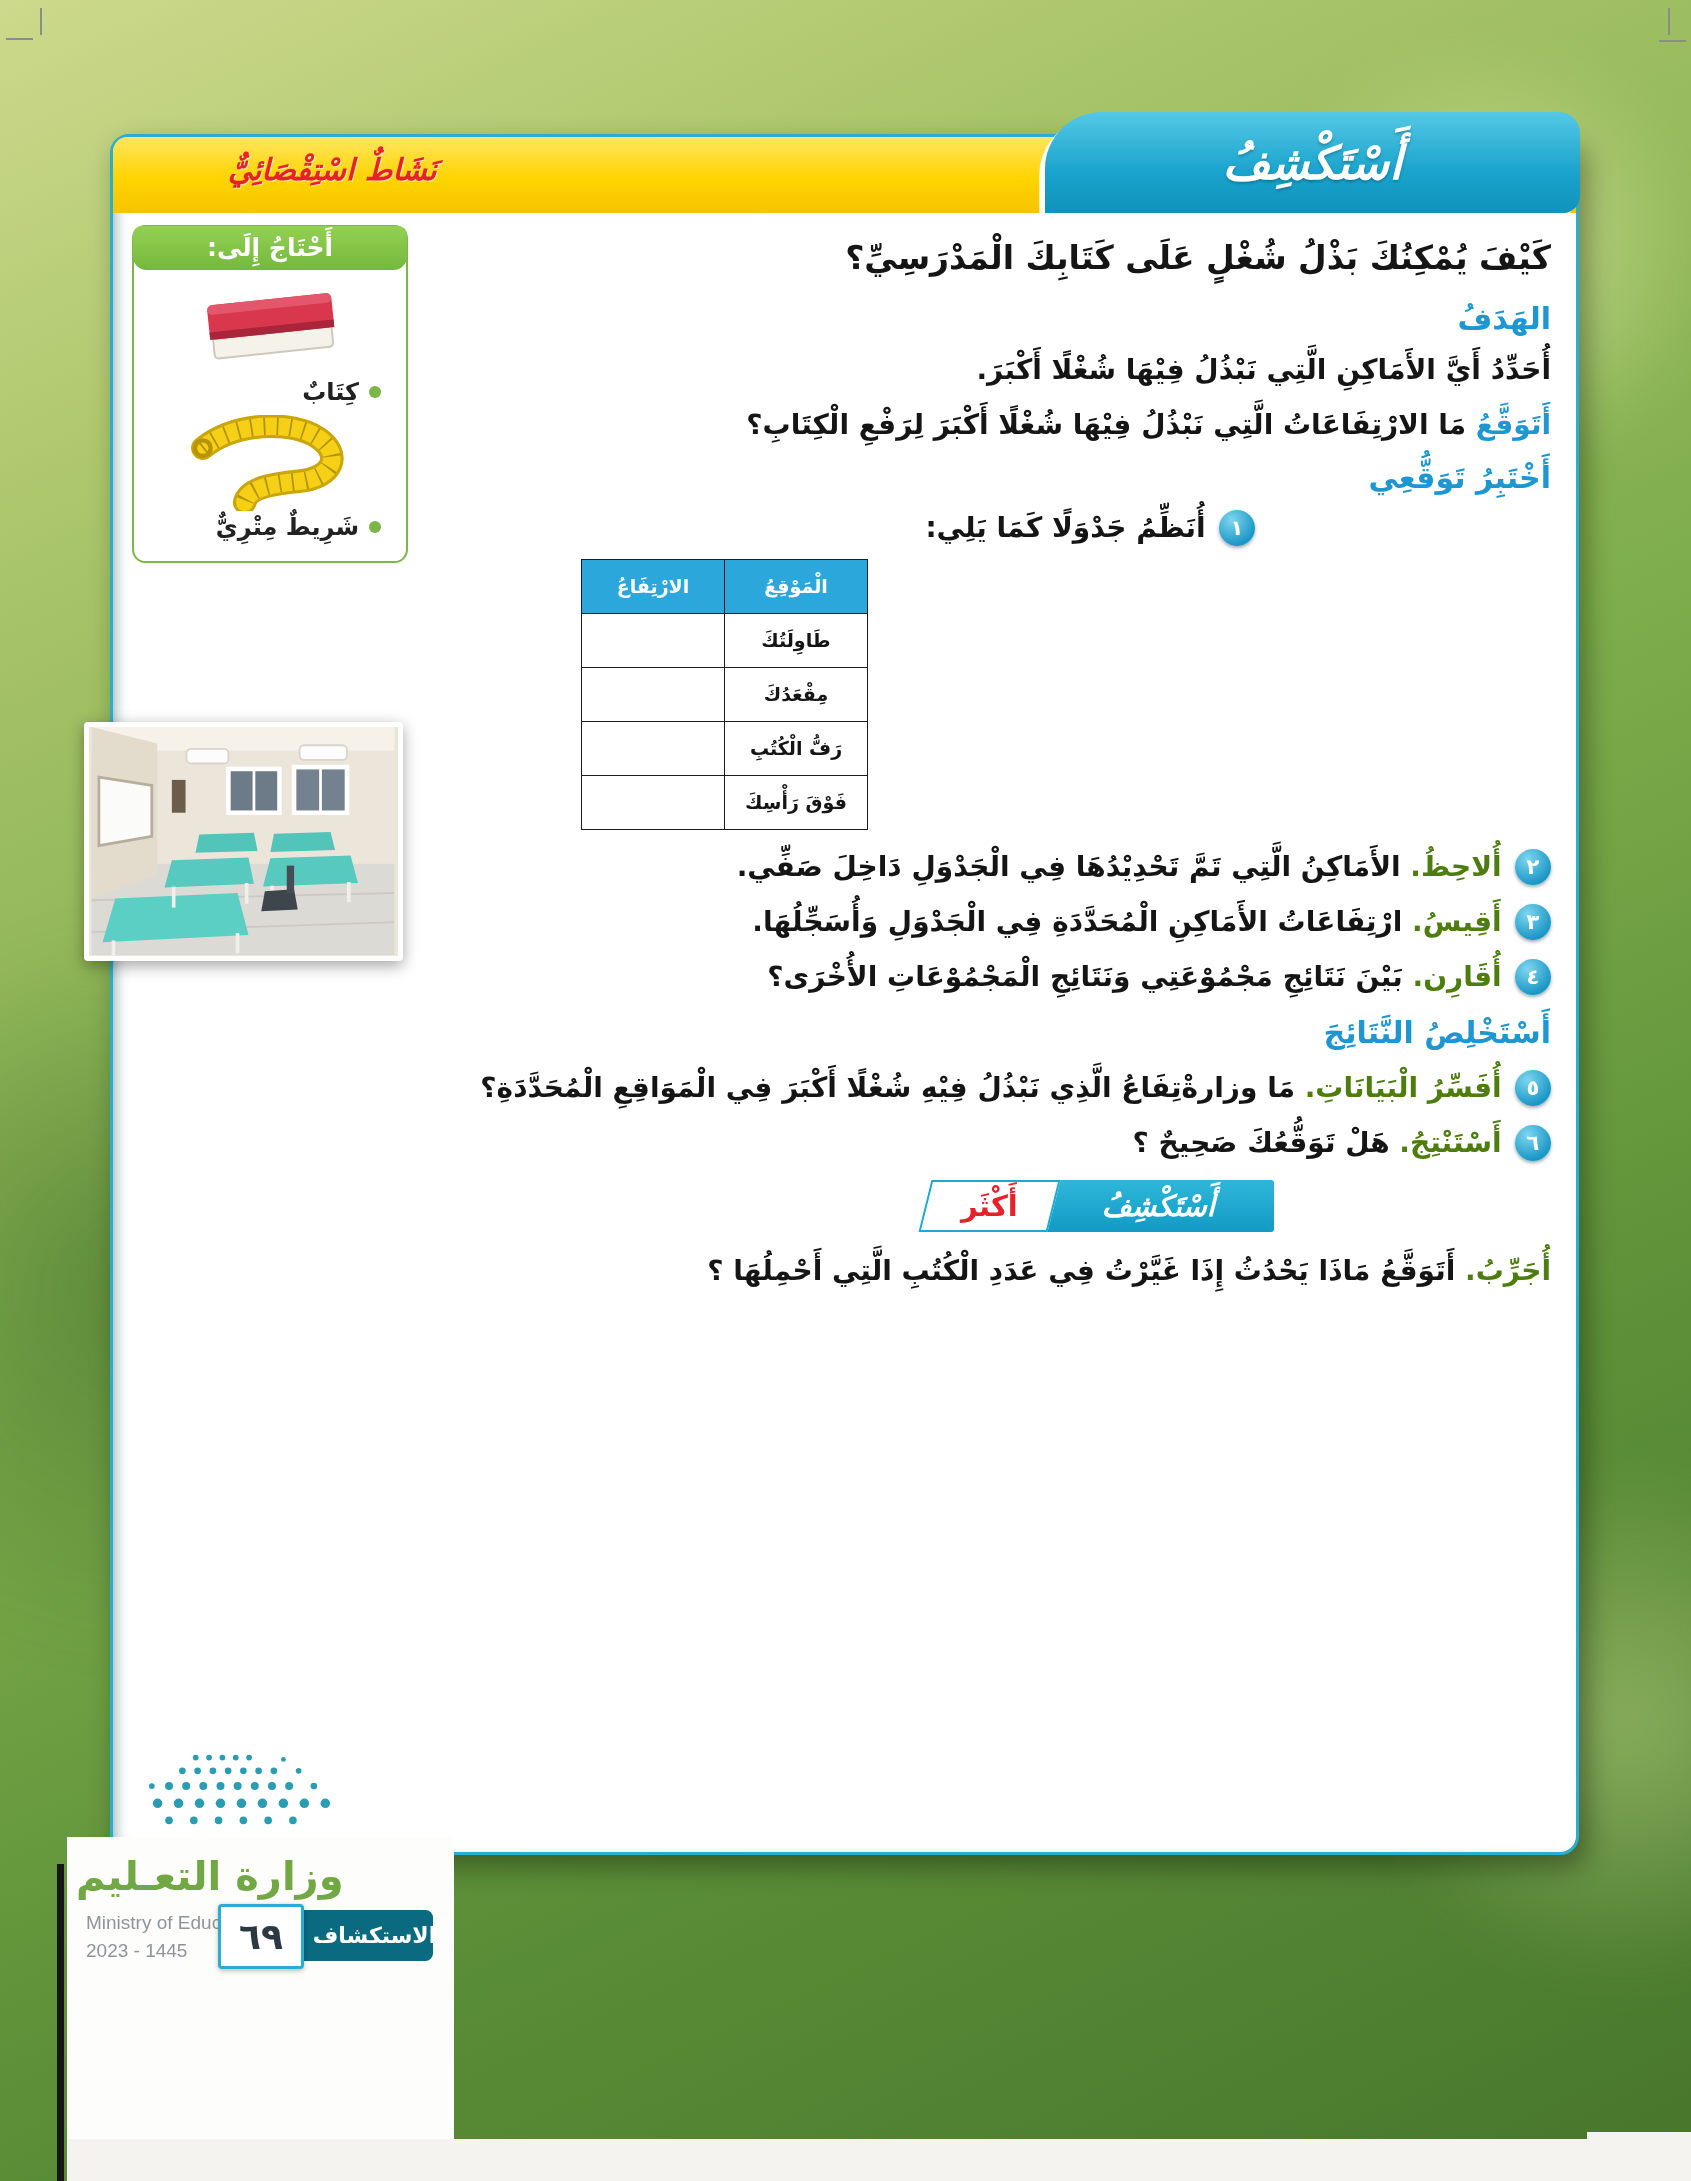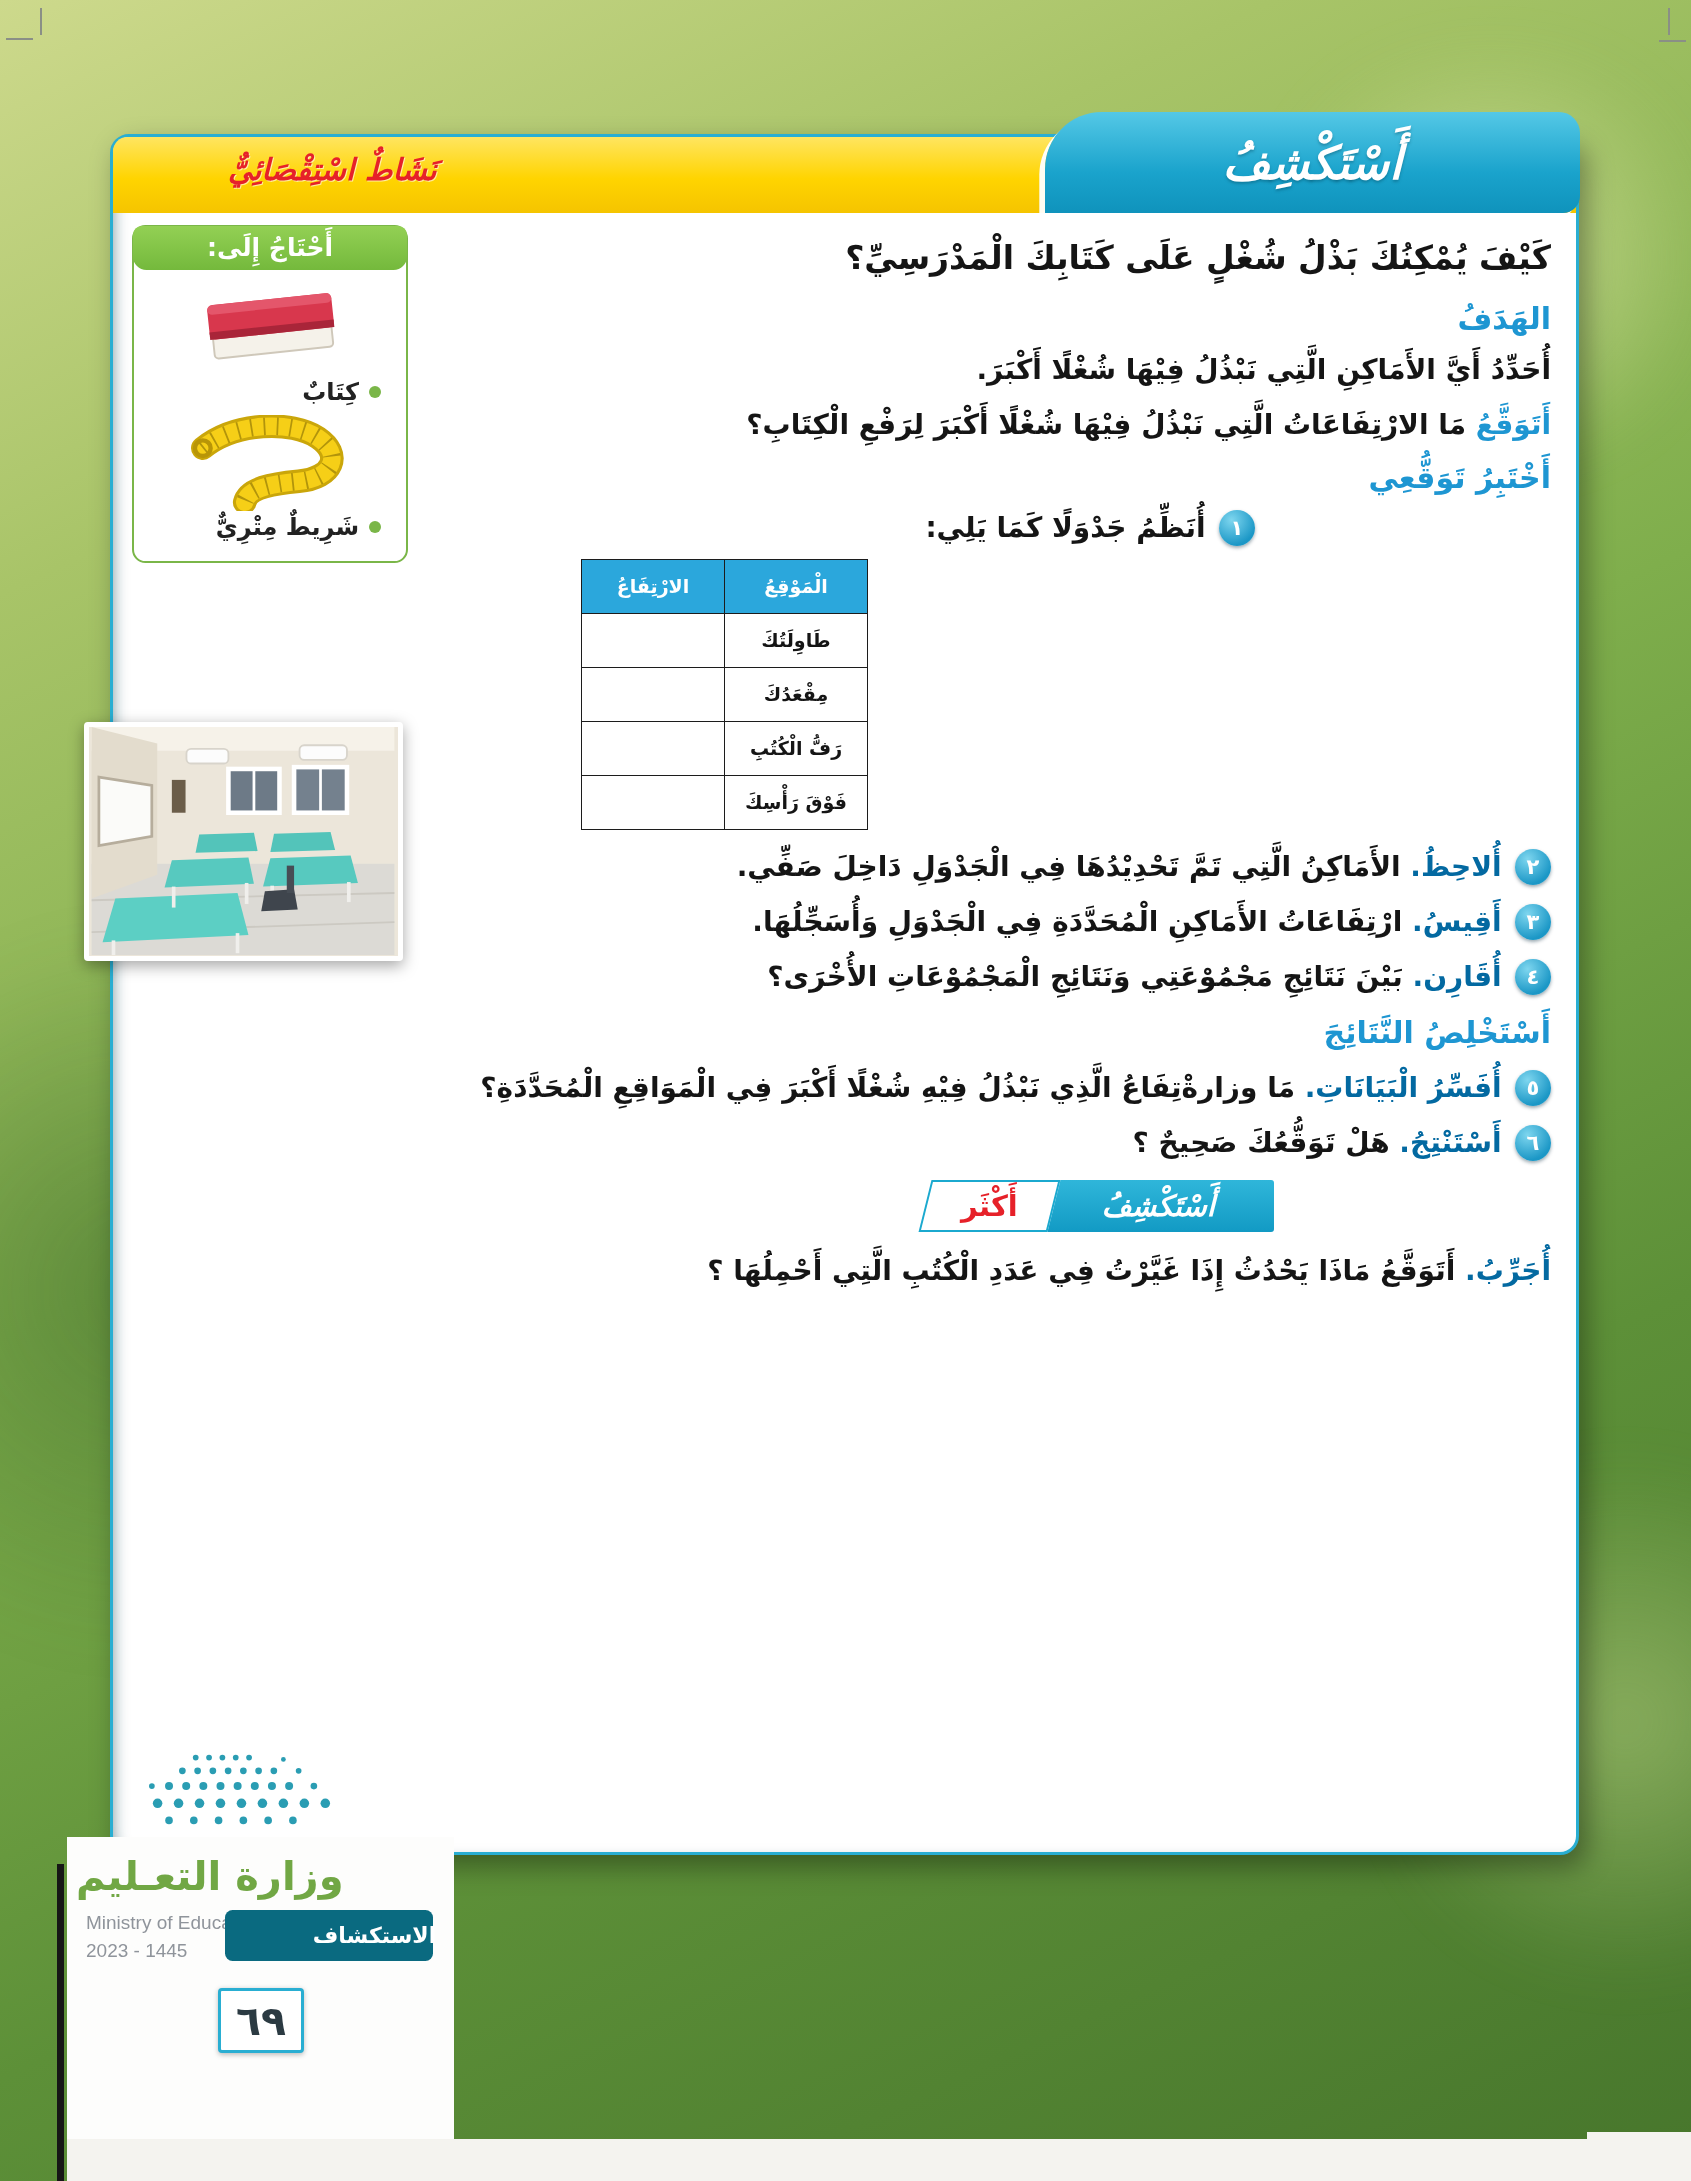--- a/index.html
+++ b/index.html
@@ -70,21 +70,21 @@
   .main {
     position:absolute; top:92px; right:25px; width:1214px;
     direction:rtl; text-align:right; color:#151515; font-weight:bold;
   }
   .question { font-size:33px; line-height:1.5; margin-top:3.8px; }
   .h-blue { color:#1e96d2; font-size:30px; line-height:1.5; }
   .goal-heading { margin-top:13.4px; }
   .goal-text { font-size:28px; line-height:1.6; margin-top:7.6px; }
   .predict-line { font-size:28px; line-height:1.6; margin-top:9.6px; }
   .lead-blue { color:#1e96d2; }
-  .lead-red { color:#0369a1;text-align:right; }
+  .lead-red { color:#4d7c0f;text-align:right; }
   .test-heading { margin-top:7.6px; }
   .concl-heading { margin-top:11.5px; }
 
   .step { display:flex; direction:rtl; align-items:flex-start; gap:13.4px; margin-top:11.5px; }
   .step .num {
     flex:0 0 36px; width:36px; height:36px; margin-top:3.8px; border-radius:50%;
     background: radial-gradient(circle at 35% 28%, #7ed6ef, #1b97c6 72%);
     color:#fff; font-size:21px; line-height:36px; text-align:center;
     box-shadow: 0 1.9px 3.8px rgba(0,40,60,.4);
   }
@@ -130,24 +130,24 @@
   .ministry-ar { position:absolute; left:76px; top:1853px; font-size:40px; font-weight:bold; color:#71a744; direction:rtl; }
   .ministry-en { position:absolute; left:86px; top:1912px; font-size:19px; color:#8f949b; font-family:"Liberation Sans", sans-serif; }
   .edition { position:absolute; left:86px; top:1940px; font-size:19px; color:#8f949b; font-family:"Liberation Sans", sans-serif; }
   .section-banner {
     position:absolute; left:225px; top:1910px; width:208px; height:51px;
     background:#0a6a80; border-radius:7.6px;
     display:flex; align-items:center; justify-content:center; padding-left:91px;
   }
   .section-banner span { color:#fff; font-size:22px; font-weight:bold; direction:rtl; }
   .page-badge {
-    position:absolute; left:218px; top:1988px; width:86px; height:65px;
+    position:absolute; left:218px; top:1904px; width:86px; height:65px;
     background:#fff; border:3.8px solid #29aed2; border-radius:4px;
     display:flex; align-items:center; justify-content:center;
-    font-size:41px; font-weight:bold; color:#2b3a42;
+    font-size:36px; font-weight:bold; color:#2b3a42;
     box-shadow:0 1.9px 4.8px rgba(0,0,0,.25);
   }
   .corner-br { position:absolute; left:1587px; top:2132px; width:105px; height:50px; background:#f4f3ef; }
 </style>
 </head>
 <body>
 
 <div class="bokeh b1"></div>
 <div class="bokeh b2"></div>
 <div class="bokeh b3"></div>

